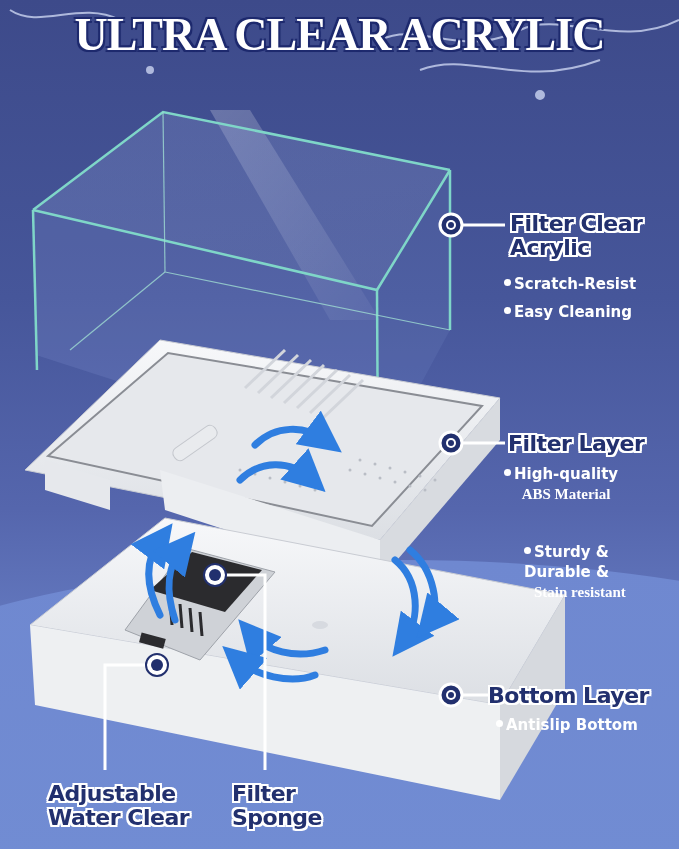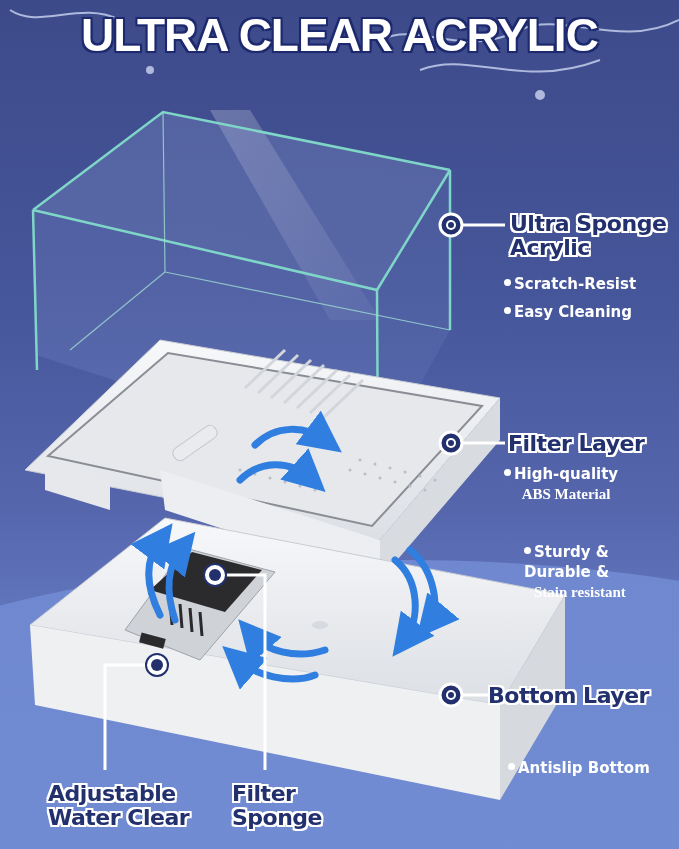--- a/index.html
+++ b/index.html
@@ -9,21 +9,21 @@
     position: relative; width: 679px; height: 849px; overflow: hidden;
     background: linear-gradient(180deg, #3d4a8a 0%, #46569a 35%, #5566ad 60%, #6e86cc 85%, #7690d4 100%);
   }
   .floor {
     position: absolute; left: -200px; top: 560px; width: 1200px; height: 600px;
     border-radius: 50% 50% 0 0 / 30% 30% 0 0;
     background: linear-gradient(180deg, #6f88d0 0%, #7390d6 100%);
   }
   .title {
     position: absolute; left: 0; top: 8px; width: 679px; text-align: center;
-    font-family: Liberation Sans, sans-serif; font-weight: 900; font-size: 46px;
+    font-family: Liberation Serif, serif; font-weight: 900; font-size: 46px;
     color: #ffffff; letter-spacing: -1px;
     text-shadow: 0 0 3px #1e2a6e, 2px 2px 0 #1e2a6e, -2px -2px 0 #1e2a6e, 2px -2px 0 #1e2a6e, -2px 2px 0 #1e2a6e;
   }
   svg.art { position: absolute; left: 0; top: 0; }
   .callout-title {
     position: absolute; font-family: "DejaVu Sans", sans-serif; font-weight: bold;
     font-size: 22px; color: #22306e; line-height: 24px; letter-spacing: -0.5px;
     text-shadow: 2px 0 0 #fff, -2px 0 0 #fff, 0 2px 0 #fff, 0 -2px 0 #fff,
                  2px 2px 0 #fff, -2px -2px 0 #fff, 2px -2px 0 #fff, -2px 2px 0 #fff;
   }
@@ -192,42 +192,42 @@
       <g>
           <circle cx="157" cy="665" r="11" fill="#fff" stroke="#22306e" stroke-width="2"></circle>
           <circle cx="157" cy="665" r="6" fill="#22306e"></circle>
         </g>
     </g>
   </svg>
 
   <div class="title">ULTRA CLEAR ACRYLIC</div>
 
   <div class="callout-title" style="left:510px; top:212px;">
-    <span>Ultra Sponge</span><br>
+    <span>Filter Clear</span><br>
     <span>Acrylic</span>
   </div>
   <div class="bullet" style="left:504px; top:274px;">
     <span class="dot"></span><span>Scratch-Resist</span>
   </div>
   <div class="bullet" style="left:504px; top:302px;">
     <span class="dot"></span><span>Easy Cleaning</span>
   </div>
 
   <div class="callout-title" style="left:508px; top:432px;text-align:center;">Filter Layer</div>
   <div class="bullet" style="left:504px; top:464px;text-align:center;">
     <span class="dot"></span><span>High-quality</span>
     <span class="indent">ABS Material</span>
   </div>
   <div class="bullet" style="left:524px; top:514px;margin-top:28px;">
     <span class="dot"></span><span>Sturdy &amp; Durable &amp;</span>
     <span class="indent">Stain resistant</span>
   </div>
 
   <div class="callout-title" style="left:488px; top:684px;">Bottom Layer</div>
-  <div class="bullet" style="left:508px; top:715px;margin-top:43px;">
+  <div class="bullet" style="left:496px; top:715px;">
     <span class="dot"></span><span>Antislip Bottom</span>
   </div>
 
   <div class="callout-title" style="left:48px; top:782px;">
     <span>Adjustable</span><br>
     <span>Water Clear</span>
   </div>
 
   <div class="callout-title" style="left:232px; top:782px;">
     <span>Filter</span><br>

